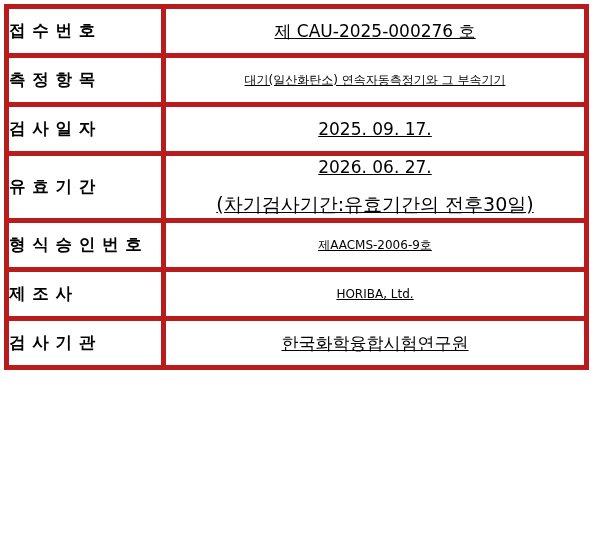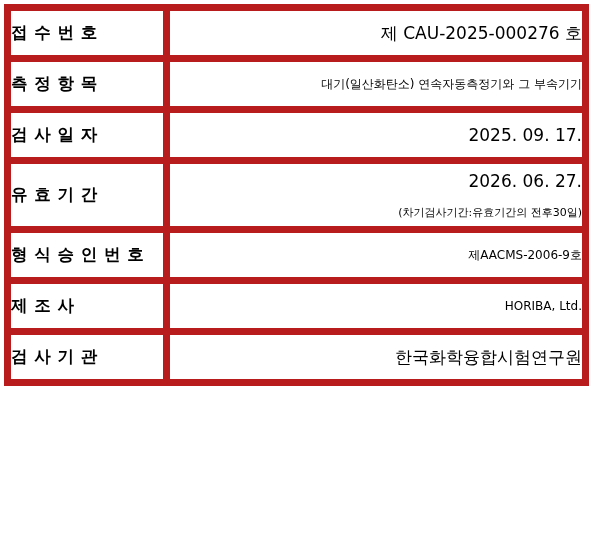--- a/index.html
+++ b/index.html
@@ -20,46 +20,47 @@
     box-sizing: border-box;
     position: relative;
   }
   table.cert {
     border-collapse: collapse;
     table-layout: fixed;
     width: 585px;
     margin: 4px 0 0 4px;
   }
   table.cert td {
-    border: 7px solid #b91c1c;
+    border: 5px solid #b91c1c;
     padding: 0;
     vertical-align: middle;
   }
   td.label {
     width: 152px;
     padding: 0 6px;
     font-size: 16.5px;
     font-weight: bold;
     letter-spacing: 0.5px;
     text-align: left;
     white-space: nowrap;
   }
   td.value {
     padding: 4px 6px;
-    text-align: right;
+    text-align: center;
+    text-decoration: underline;
   }
   .val-main {
     font-size: 17px;
     line-height: 1.35;
   }
   .val-main.small {
     font-size: 12px;
   }
   .val-sub {
-    font-size: 11px;
+    font-size: 19px;
     line-height: 1.4;
     margin-top: 12px;
   }
   tr.r-normal td { height: 44px; }
   tr.r-tall td { height: 62px; }
 </style>
 </head>
 <body>
 
 <div class="sheet">

